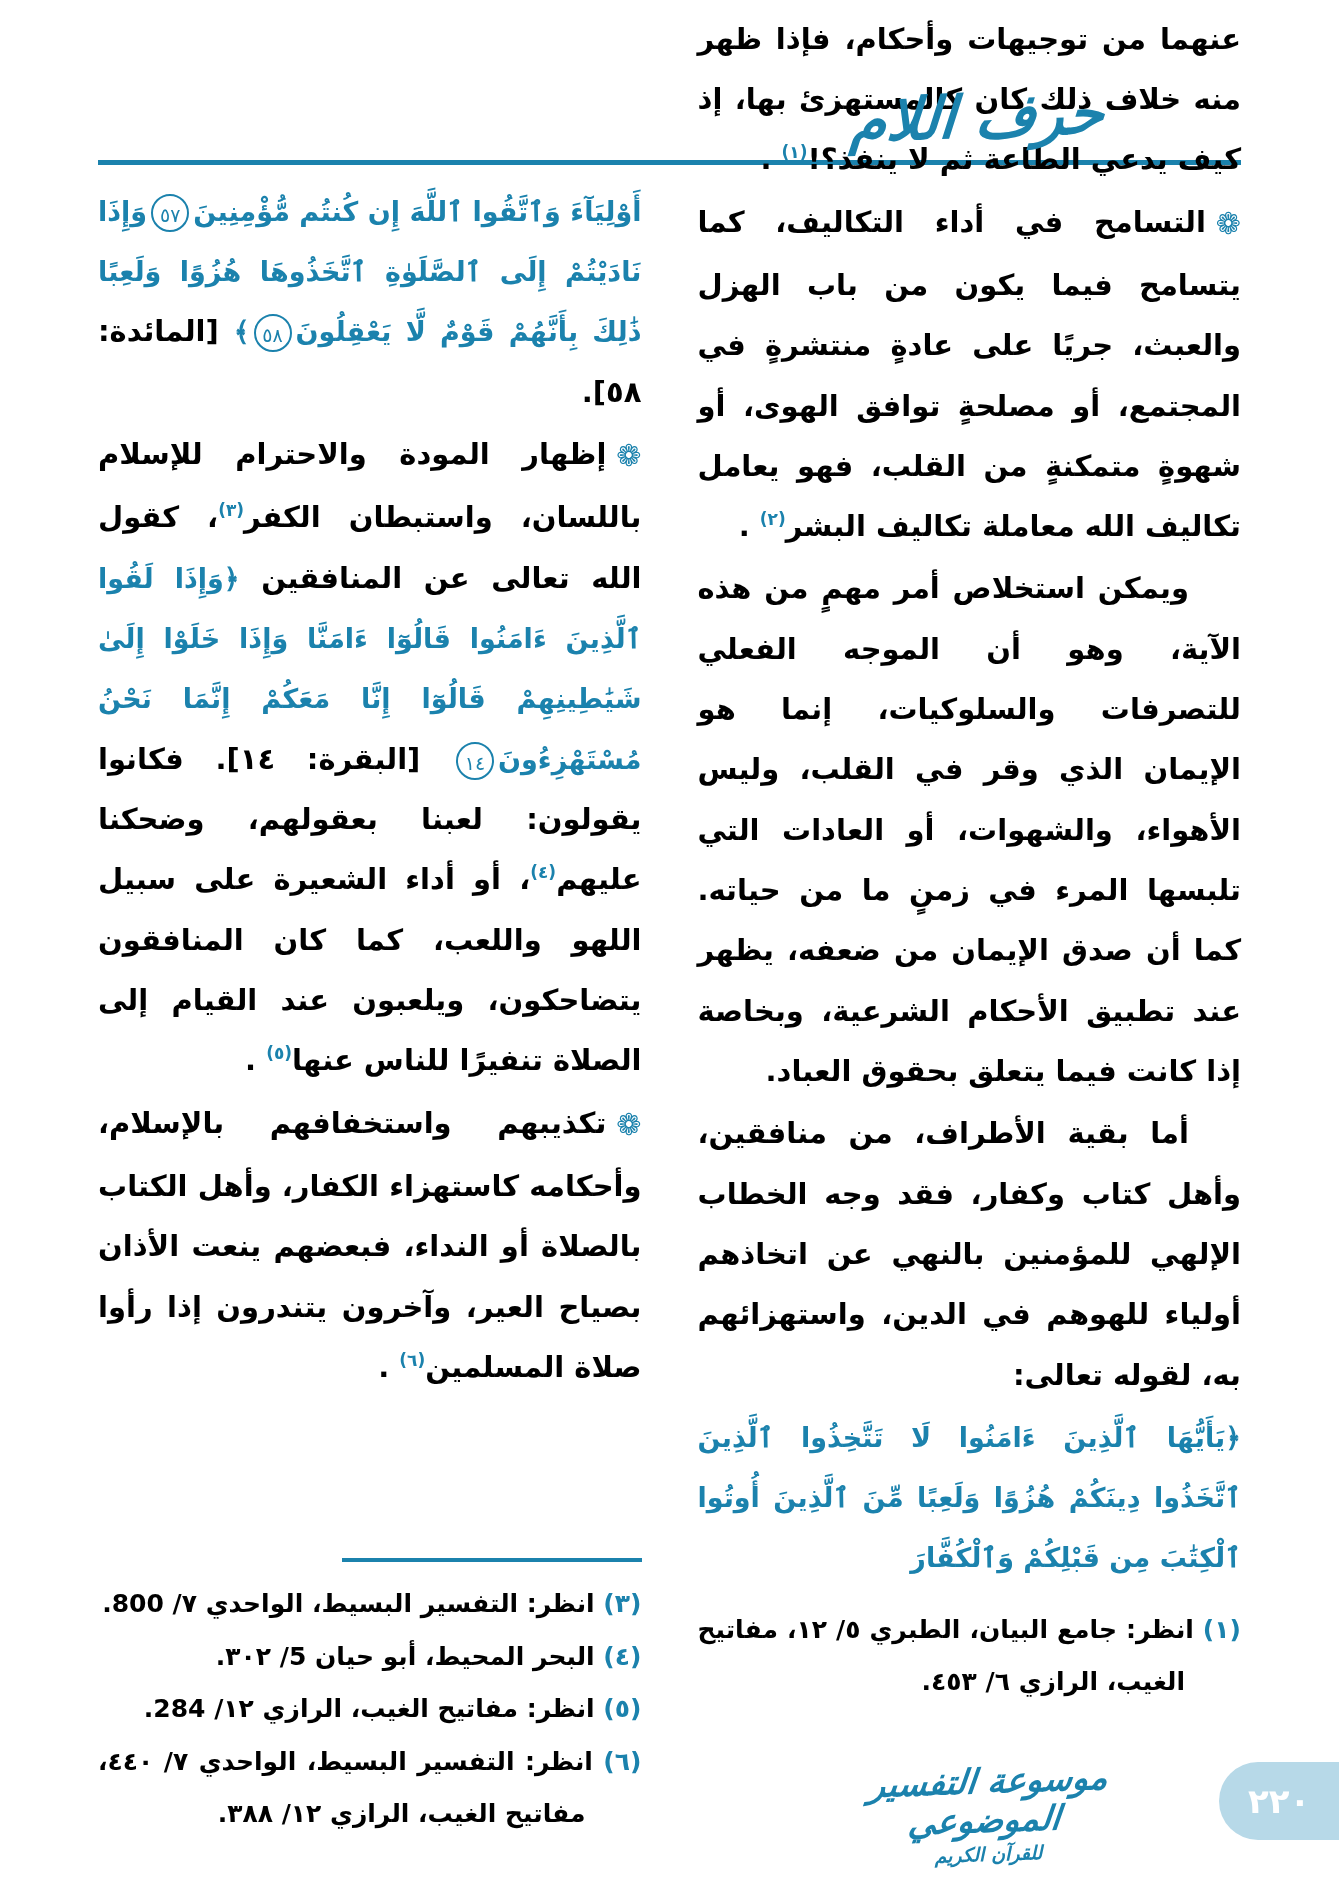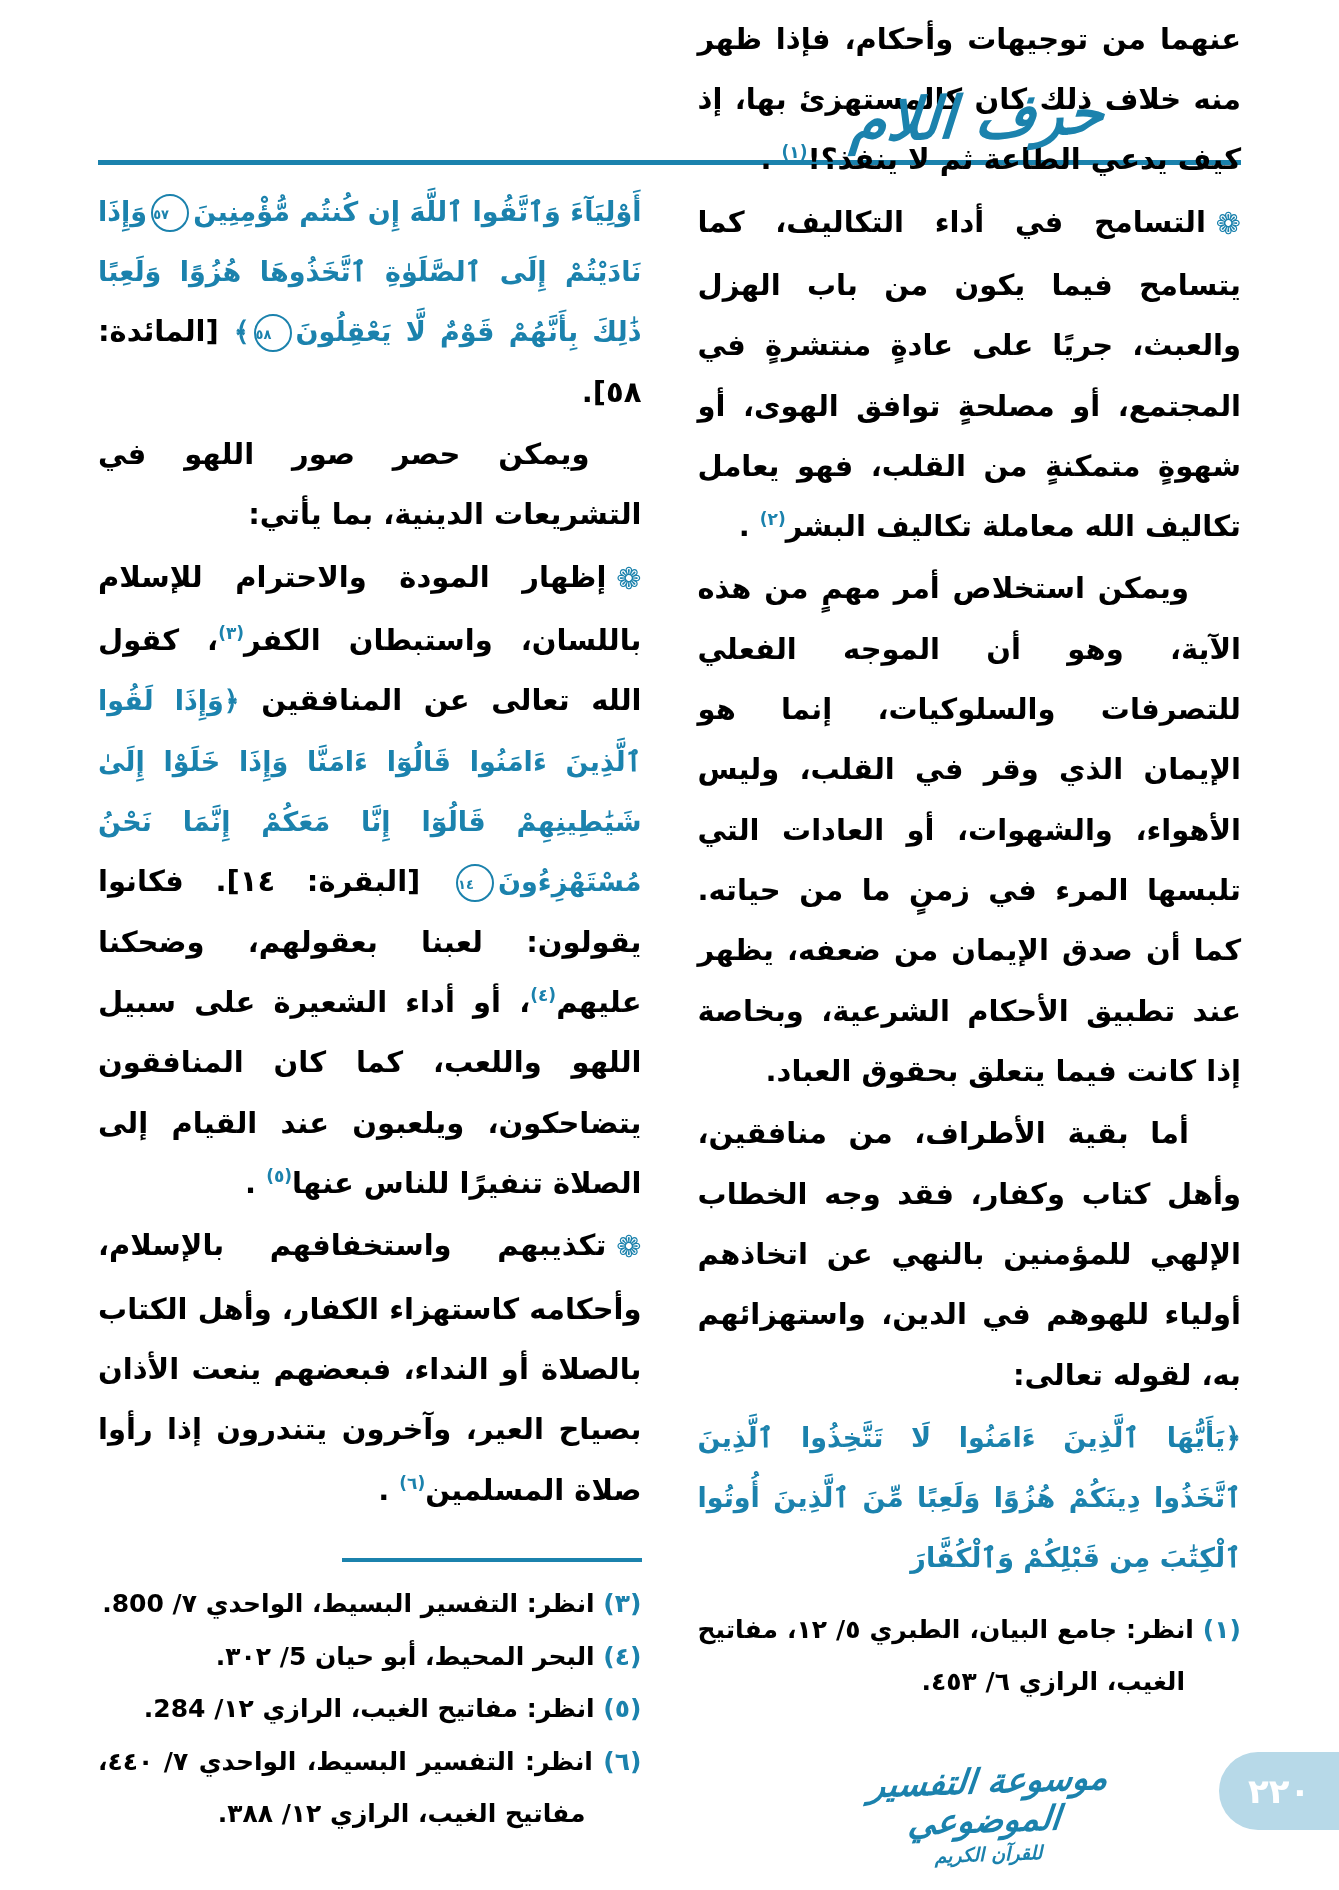--- a/index.html
+++ b/index.html
@@ -32,40 +32,40 @@
   .quran{ font-size:27px; }
   .src{color:#000;}
   .bullet{
     font-size:30px;vertical-align:-2px;padding-left:10px;
   }
   .fnref{
     font-size:17px;vertical-align:super;font-weight:bold;letter-spacing:1px;
   }
   .ayah{
     display:inline-block;width:38px;height:38px;border-radius:50%;
-    font-size:13px;line-height:38px;text-align:left;vertical-align:middle;
-    margin:0 4px;font-weight:bold;box-sizing:border-box;
+    font-size:19px;line-height:38px;text-align:center;vertical-align:middle;
+    margin:0 4px;font-weight:normal;box-sizing:border-box;
   }
   
   .fnsep{height:4px;width:300px;margin-left:auto;margin-bottom:16px;}
   .fnblock{margin:0;}
   .fnline{
     font-size:25px;font-weight:bold;color:#000;line-height:2.1;
     text-align:justify;padding-right:56px;text-indent:-56px;margin:0;
   }
   
   .logo{
     position:absolute;bottom:24px;right:226px;width:252px;text-align:center;
     transform:rotate(-2deg);line-height:1.15;
   }
   .logo-l1{font-size:34px;font-weight:bold;font-style:italic;transform:skewX(-8deg);display:block;}
   .logo-l2{font-size:19px;font-weight:bold;font-style:italic;display:block;margin-top:4px;}
   
   .pagetab{
-    position:absolute;bottom:60px;right:0;width:120px;height:78px;
+    position:absolute;bottom:50px;right:0;width:120px;height:78px;
     border-radius:46px 0 0 46px;
     display:flex;align-items:center;justify-content:center;
     font-size:34px;font-weight:bold;letter-spacing:8px;color:#ffffff;
   }
 </style>
 </head>
 <body>
 
 <div class="content">
   <div class="header">
@@ -81,21 +81,20 @@
         <p class="para indent"><span>أما بقية الأطراف، من منافقين، وأهل كتاب وكفار، فقد وجه الخطاب الإلهي للمؤمنين بالنهي عن اتخاذهم أولياء للهوهم في الدين، واستهزائهم به، لقوله تعالى:</span></p>
         <p class="para"><span class="quran" style="color: rgb(27, 130, 173);">﴿يَأَيُّهَا ٱلَّذِينَ ءَامَنُوا لَا تَتَّخِذُوا ٱلَّذِينَ ٱتَّخَذُوا دِينَكُمْ هُزُوًا وَلَعِبًا مِّنَ ٱلَّذِينَ أُوتُوا ٱلْكِتَٰبَ مِن قَبْلِكُمْ وَٱلْكُفَّارَ</span></p>
         <div class="spacer"></div>
         <div class="fnsep" style="background: rgb(27, 130, 173);"></div>
         <div class="fnblock">
           <p class="fnline"><span class="fnnum" style="color: rgb(27, 130, 173);">(١) </span><span>انظر: جامع البيان، الطبري ٥/ ١٢، مفاتيح الغيب، الرازي ٦/ ٤٥٣.</span></p>
         </div>
       </div>
     <div class="col col-left" id="col-left">
         <p class="para"><span class="quran" style="color: rgb(27, 130, 173);">أَوْلِيَآءَ وَٱتَّقُوا ٱللَّهَ إِن كُنتُم مُّؤْمِنِينَ</span><span class="ayah" style="border: 2px solid rgb(27, 130, 173); color: rgb(27, 130, 173);">٥٧</span><span class="quran" style="color: rgb(27, 130, 173);">وَإِذَا نَادَيْتُمْ إِلَى ٱلصَّلَوٰةِ ٱتَّخَذُوهَا هُزُوًا وَلَعِبًا ذَٰلِكَ بِأَنَّهُمْ قَوْمٌ لَّا يَعْقِلُونَ</span><span class="ayah" style="border: 2px solid rgb(27, 130, 173); color: rgb(27, 130, 173);">٥٨</span><span class="quran" style="color: rgb(27, 130, 173);">﴾</span><span class="src"> [المائدة: ٥٨].</span></p>
-        <p class="para indent"><span>ويمكن حصر صور اللهو في التشريعات الدينية، بما يأتي:</span></p>
         <p class="para"><span class="bullet" style="color: rgb(27, 130, 173);">❁</span><span>إظهار المودة والاحترام للإسلام باللسان، واستبطان الكفر</span><span class="fnref" style="color: rgb(27, 130, 173);">(٣)</span><span>، كقول الله تعالى عن المنافقين </span><span class="quran" style="color: rgb(27, 130, 173);">﴿وَإِذَا لَقُوا ٱلَّذِينَ ءَامَنُوا قَالُوٓا ءَامَنَّا وَإِذَا خَلَوْا إِلَىٰ شَيَٰطِينِهِمْ قَالُوٓا إِنَّا مَعَكُمْ إِنَّمَا نَحْنُ مُسْتَهْزِءُونَ</span><span class="ayah" style="border: 2px solid rgb(27, 130, 173); color: rgb(27, 130, 173);">١٤</span><span class="src"> [البقرة: ١٤].</span><span> فكانوا يقولون: لعبنا بعقولهم، وضحكنا عليهم</span><span class="fnref" style="color: rgb(27, 130, 173);">(٤)</span><span>، أو أداء الشعيرة على سبيل اللهو واللعب، كما كان المنافقون يتضاحكون، ويلعبون عند القيام إلى الصلاة تنفيرًا للناس عنها</span><span class="fnref" style="color: rgb(27, 130, 173);">(٥)</span><span> .</span></p>
         <p class="para"><span class="bullet" style="color: rgb(27, 130, 173);">❁</span><span>تكذيبهم واستخفافهم بالإسلام، وأحكامه كاستهزاء الكفار، وأهل الكتاب بالصلاة أو النداء، فبعضهم ينعت الأذان بصياح العير، وآخرون يتندرون إذا رأوا صلاة المسلمين</span><span class="fnref" style="color: rgb(27, 130, 173);">(٦)</span><span> .</span></p>
         <div class="spacer"></div>
         <div class="fnsep" style="background: rgb(27, 130, 173);"></div>
         <div class="fnblock">
           <p class="fnline"><span class="fnnum" style="color: rgb(27, 130, 173);">(٣) </span><span>انظر: التفسير البسيط، الواحدي ٧/ 800.</span></p>
           <p class="fnline"><span class="fnnum" style="color: rgb(27, 130, 173);">(٤) </span><span>البحر المحيط، أبو حيان 5/ ٣٠٢.</span></p>
           <p class="fnline"><span class="fnnum" style="color: rgb(27, 130, 173);">(٥) </span><span>انظر: مفاتيح الغيب، الرازي ١٢/ 284.</span></p>
           <p class="fnline"><span class="fnnum" style="color: rgb(27, 130, 173);">(٦) </span><span>انظر: التفسير البسيط، الواحدي ٧/ ٤٤٠، مفاتيح الغيب، الرازي ١٢/ ٣٨٨.</span></p>
         </div>

